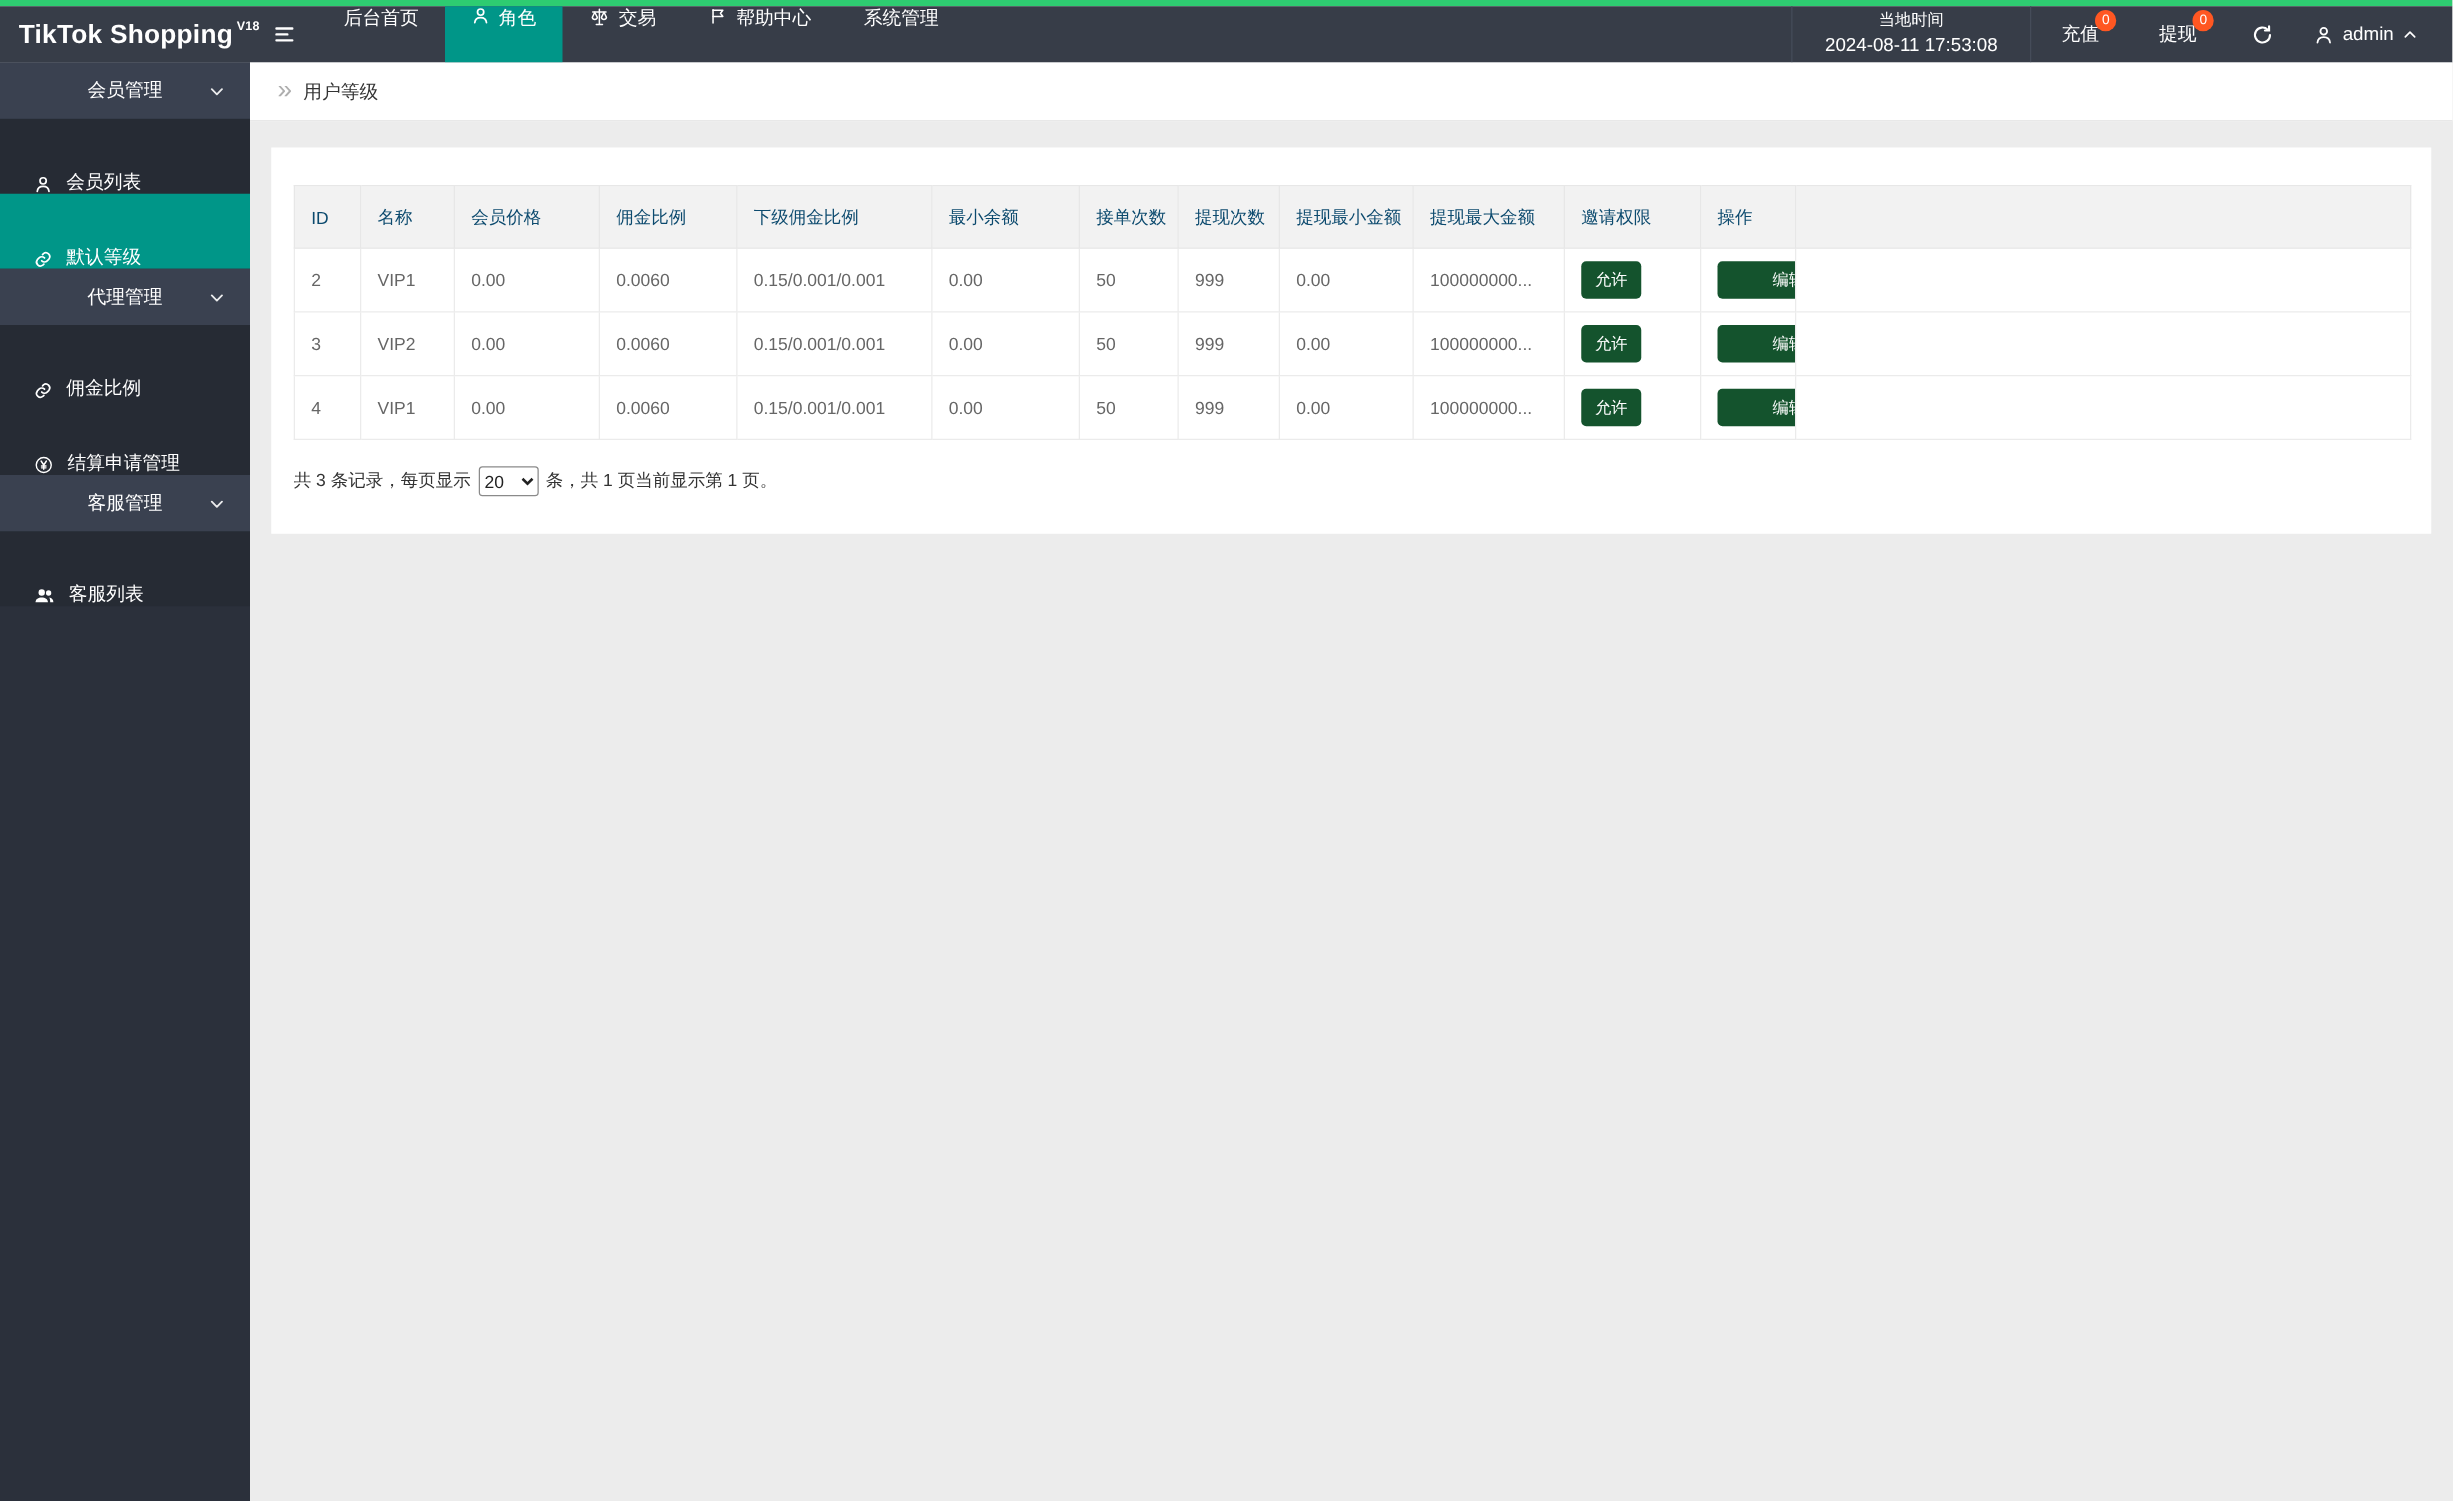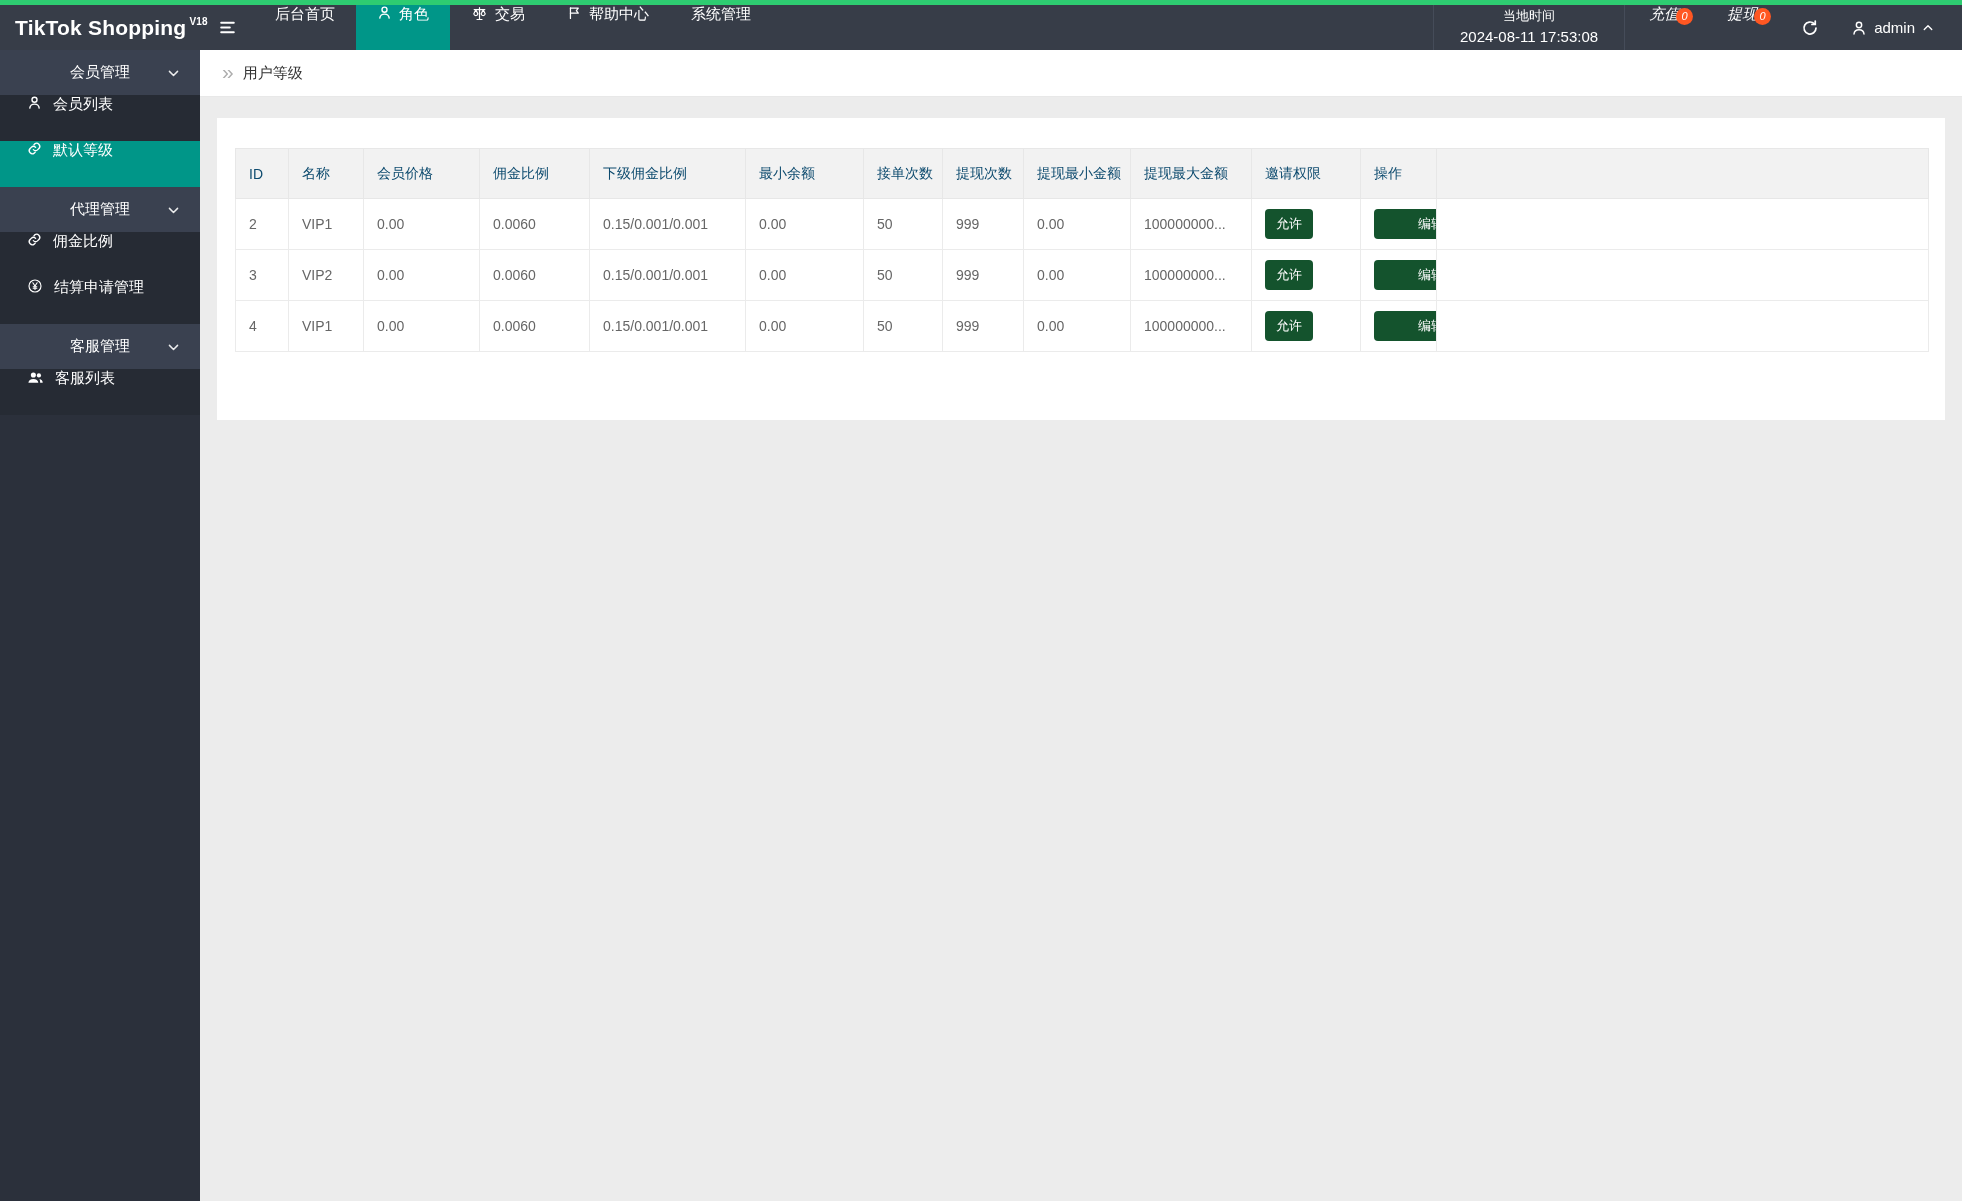--- a/index.html
+++ b/index.html
@@ -13,35 +13,35 @@
   .logo-text { font-size:21px; font-weight:600; color:#fff; letter-spacing:.2px; white-space:nowrap; }
   .logo-sup { font-size:10px; font-weight:700; vertical-align:10px; margin-left:3px; }
   .nav-toggle { width:54px; display:flex; align-items:center; justify-content:center; cursor:pointer; }
   .nav-item { display:flex; align-items:flex-start; gap:7px; padding:0 21px; font-size:15px; cursor:pointer; white-space:nowrap; }
   .nav-item.active { background:#009688; }
   .nav-right { margin-left:auto; display:flex; align-items:stretch; }
   .time-block { display:flex; flex-direction:column; justify-content:center; text-align:center;
     padding:0 26px; border-left:1px solid #454c59; border-right:1px solid #454c59; }
   .time-label { font-size:13px; line-height:1.45; }
   .time-value { font-size:15px; line-height:1.45; white-space:nowrap; }
-  .badge-item { position:relative; display:flex; align-items:flex-start; padding:0 24px; font-size:15px; cursor:pointer;font-style:italic; }
+  .badge-item { position:relative; display:flex; align-items:center; padding:0 24px; font-size:15px; cursor:pointer; }
   .badge { position:absolute; top:3px; right:10px; min-width:17px; height:17px; border-radius:9px;
     background:#ff5722; color:#fff; font-size:11px; line-height:17px; text-align:center; padding:0 4px; }
   .refresh-btn { display:flex; align-items:center; padding:0 20px; cursor:pointer; }
   .user-block { display:flex; align-items:center; gap:7px; padding:0 28px 0 12px; font-size:15px; cursor:pointer; }
 
   svg.ic { display:block; }
 
   
   .sidebar { position:absolute; left:0; top:50px; width:200px; height:1151px; background:#2b303b; }
   .menu-group { height:45px; background:#3a4150; color:#fff; font-size:15px;
     display:flex; align-items:center; padding:0 26px; position:relative; cursor:pointer;justify-content:center; }
   .menu-group .chev { position:absolute; right:20px; top:50%; transform:translateY(-50%); opacity:.9; }
-  .menu-item { height:46px; background:#262b34; color:#fff; font-size:15px;
-    display:flex; align-items:flex-start; gap:11px; padding:0 27px; cursor:pointer; }
+  .menu-item { height:60px; background:#262b34; color:#fff; font-size:15px;
+    display:flex; align-items:flex-end; gap:11px; padding:0 27px; cursor:pointer; }
   .menu-item.active { background:#009688; }
 
   
   .main { position:absolute; left:200px; top:50px; width:1762px; height:1151px; }
   .breadcrumb { height:47px; background:#fff; border-bottom:1px solid #e8e8e8;
     display:flex; align-items:center; padding-left:22px; gap:9px; }
   .crumb-glyph { font-size:21px; color:#aeaeae; line-height:1; margin-top:-3px; }
   .crumb-title { font-size:15px; color:#333; }
   .content { padding:21px 17px; }
   .card { background:#fff; width:1728px; min-height:302px; padding:30px 17px 30px 18px; }
@@ -326,16 +326,23 @@
             <td>999</td>
             <td>0.00</td>
             <td>100000000...</td>
             <td><button class="btn btn-blue">允许</button></td>
             <td><button class="btn btn-teal">编辑</button></td>
             <td></td>
           </tr>
         </tbody>
       </table>
 
+      <div class="pager">
+        <span>共 3 条记录，每页显示</span>
+        <select>
+          <option>20</option>
+        </select>
+        <span>条，共 1 页当前显示第 1 页。</span>
+      </div>
 
     </div>
   </div>
 </div>
 
 </body></html>

